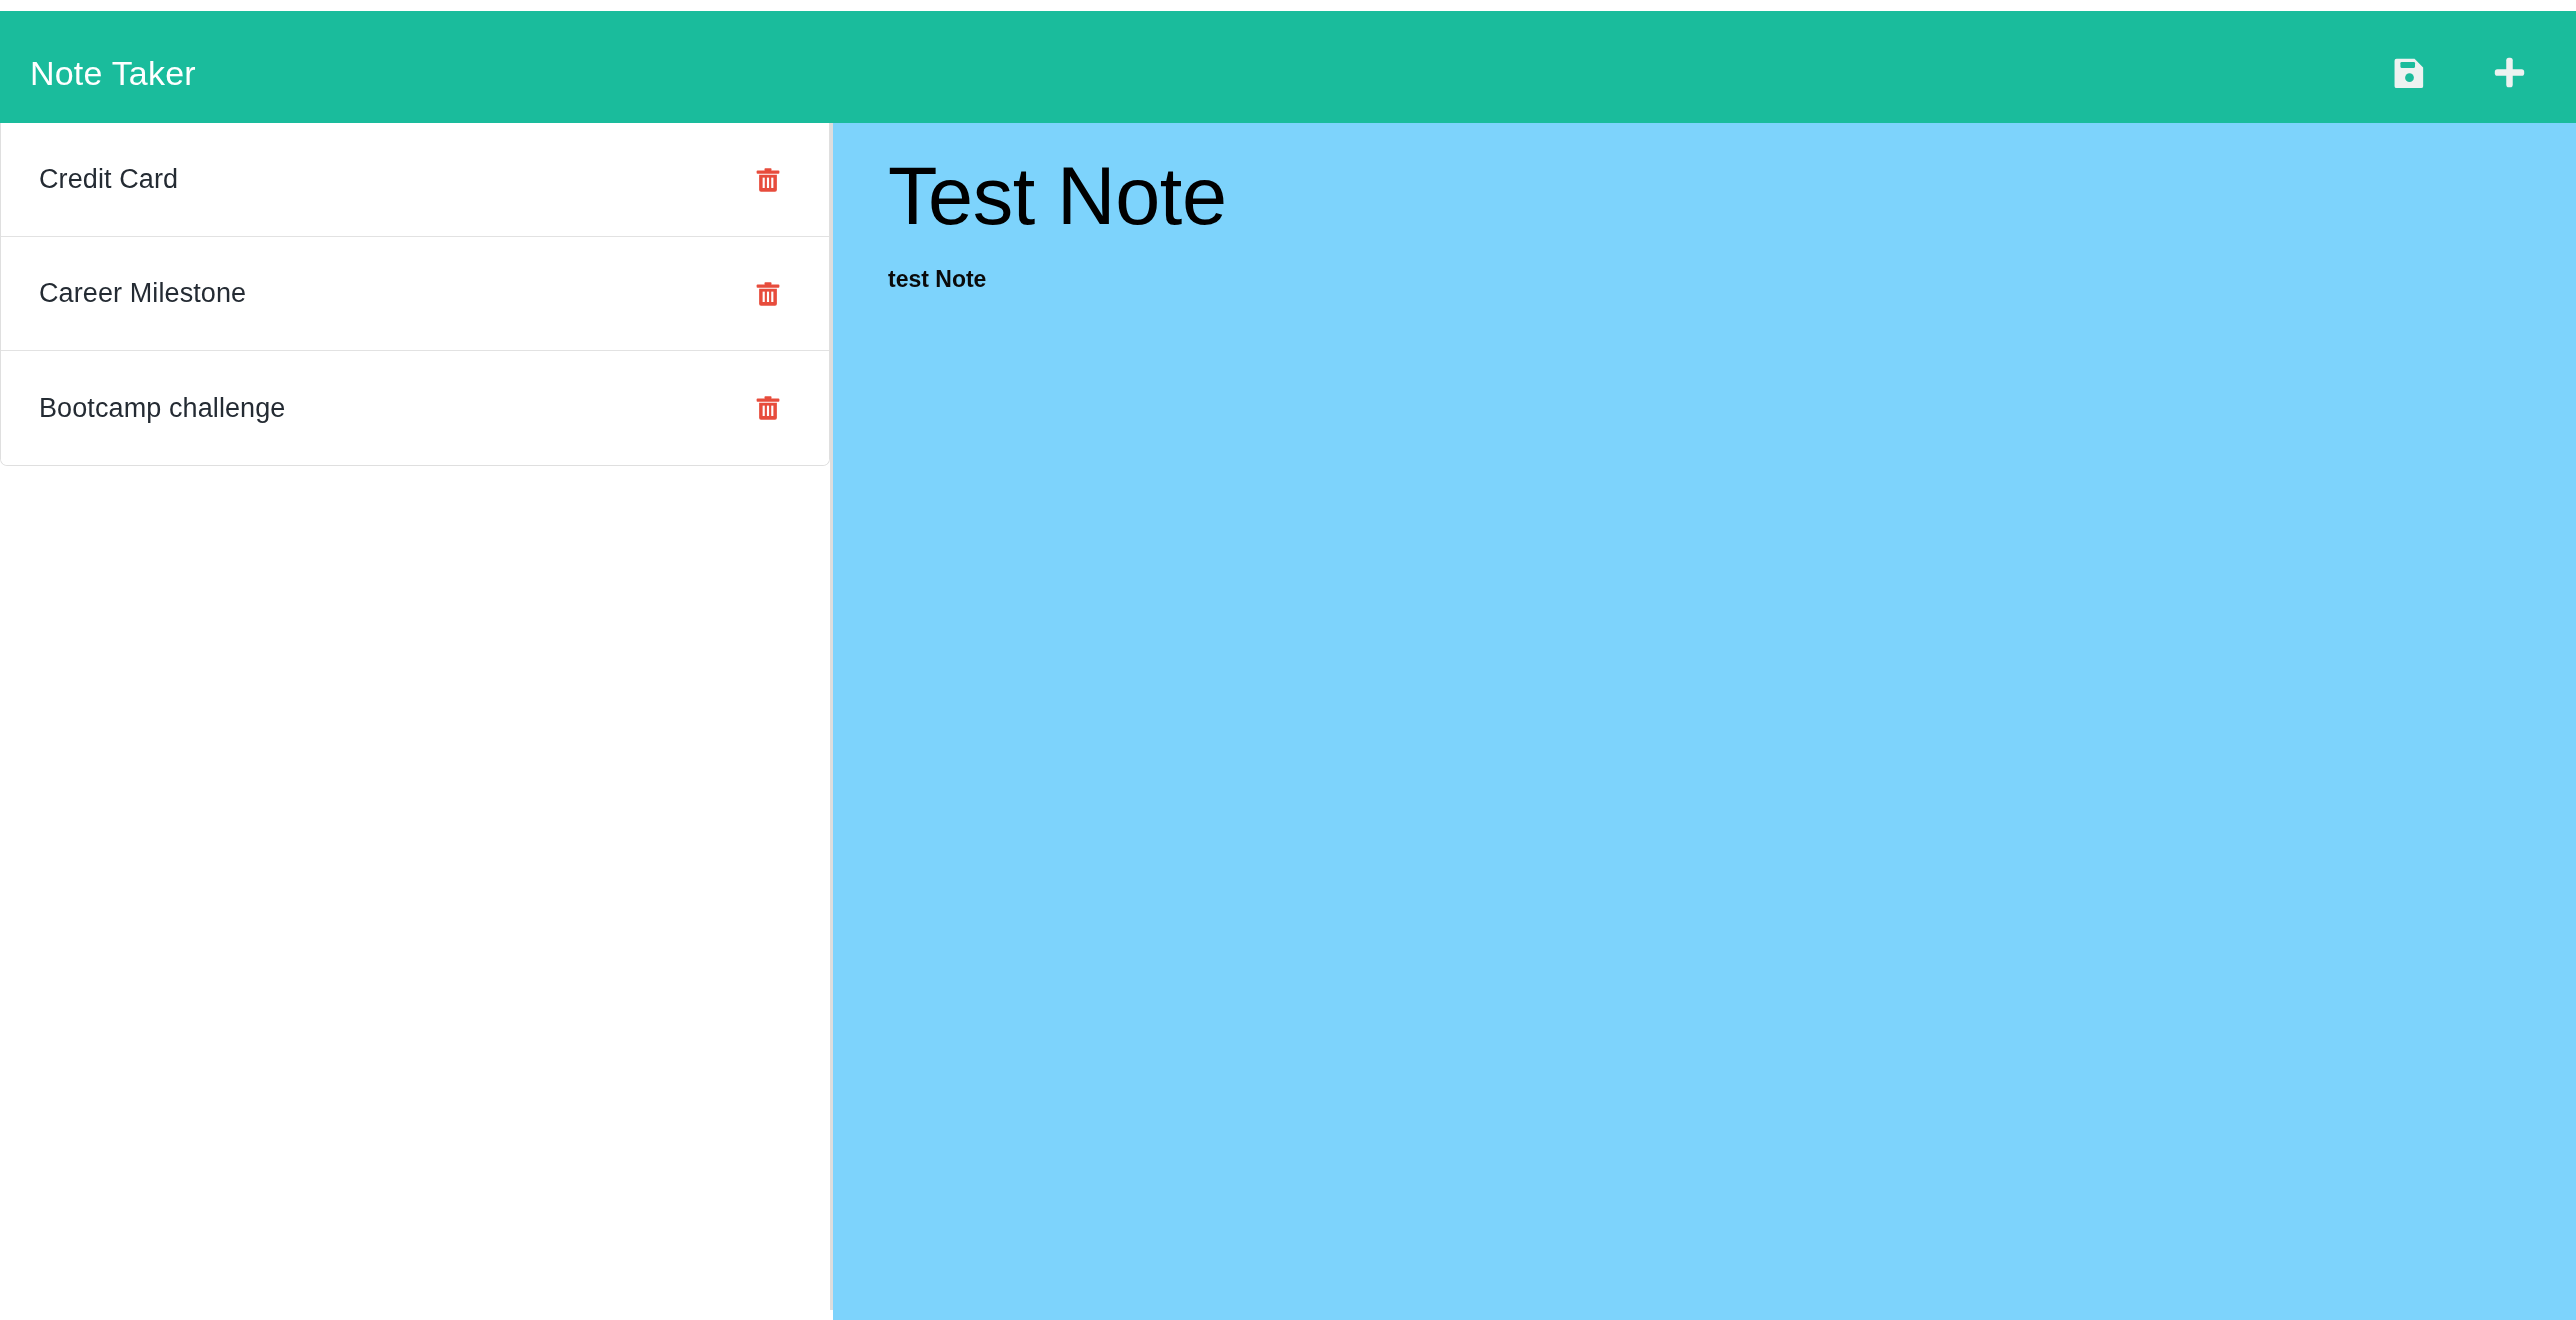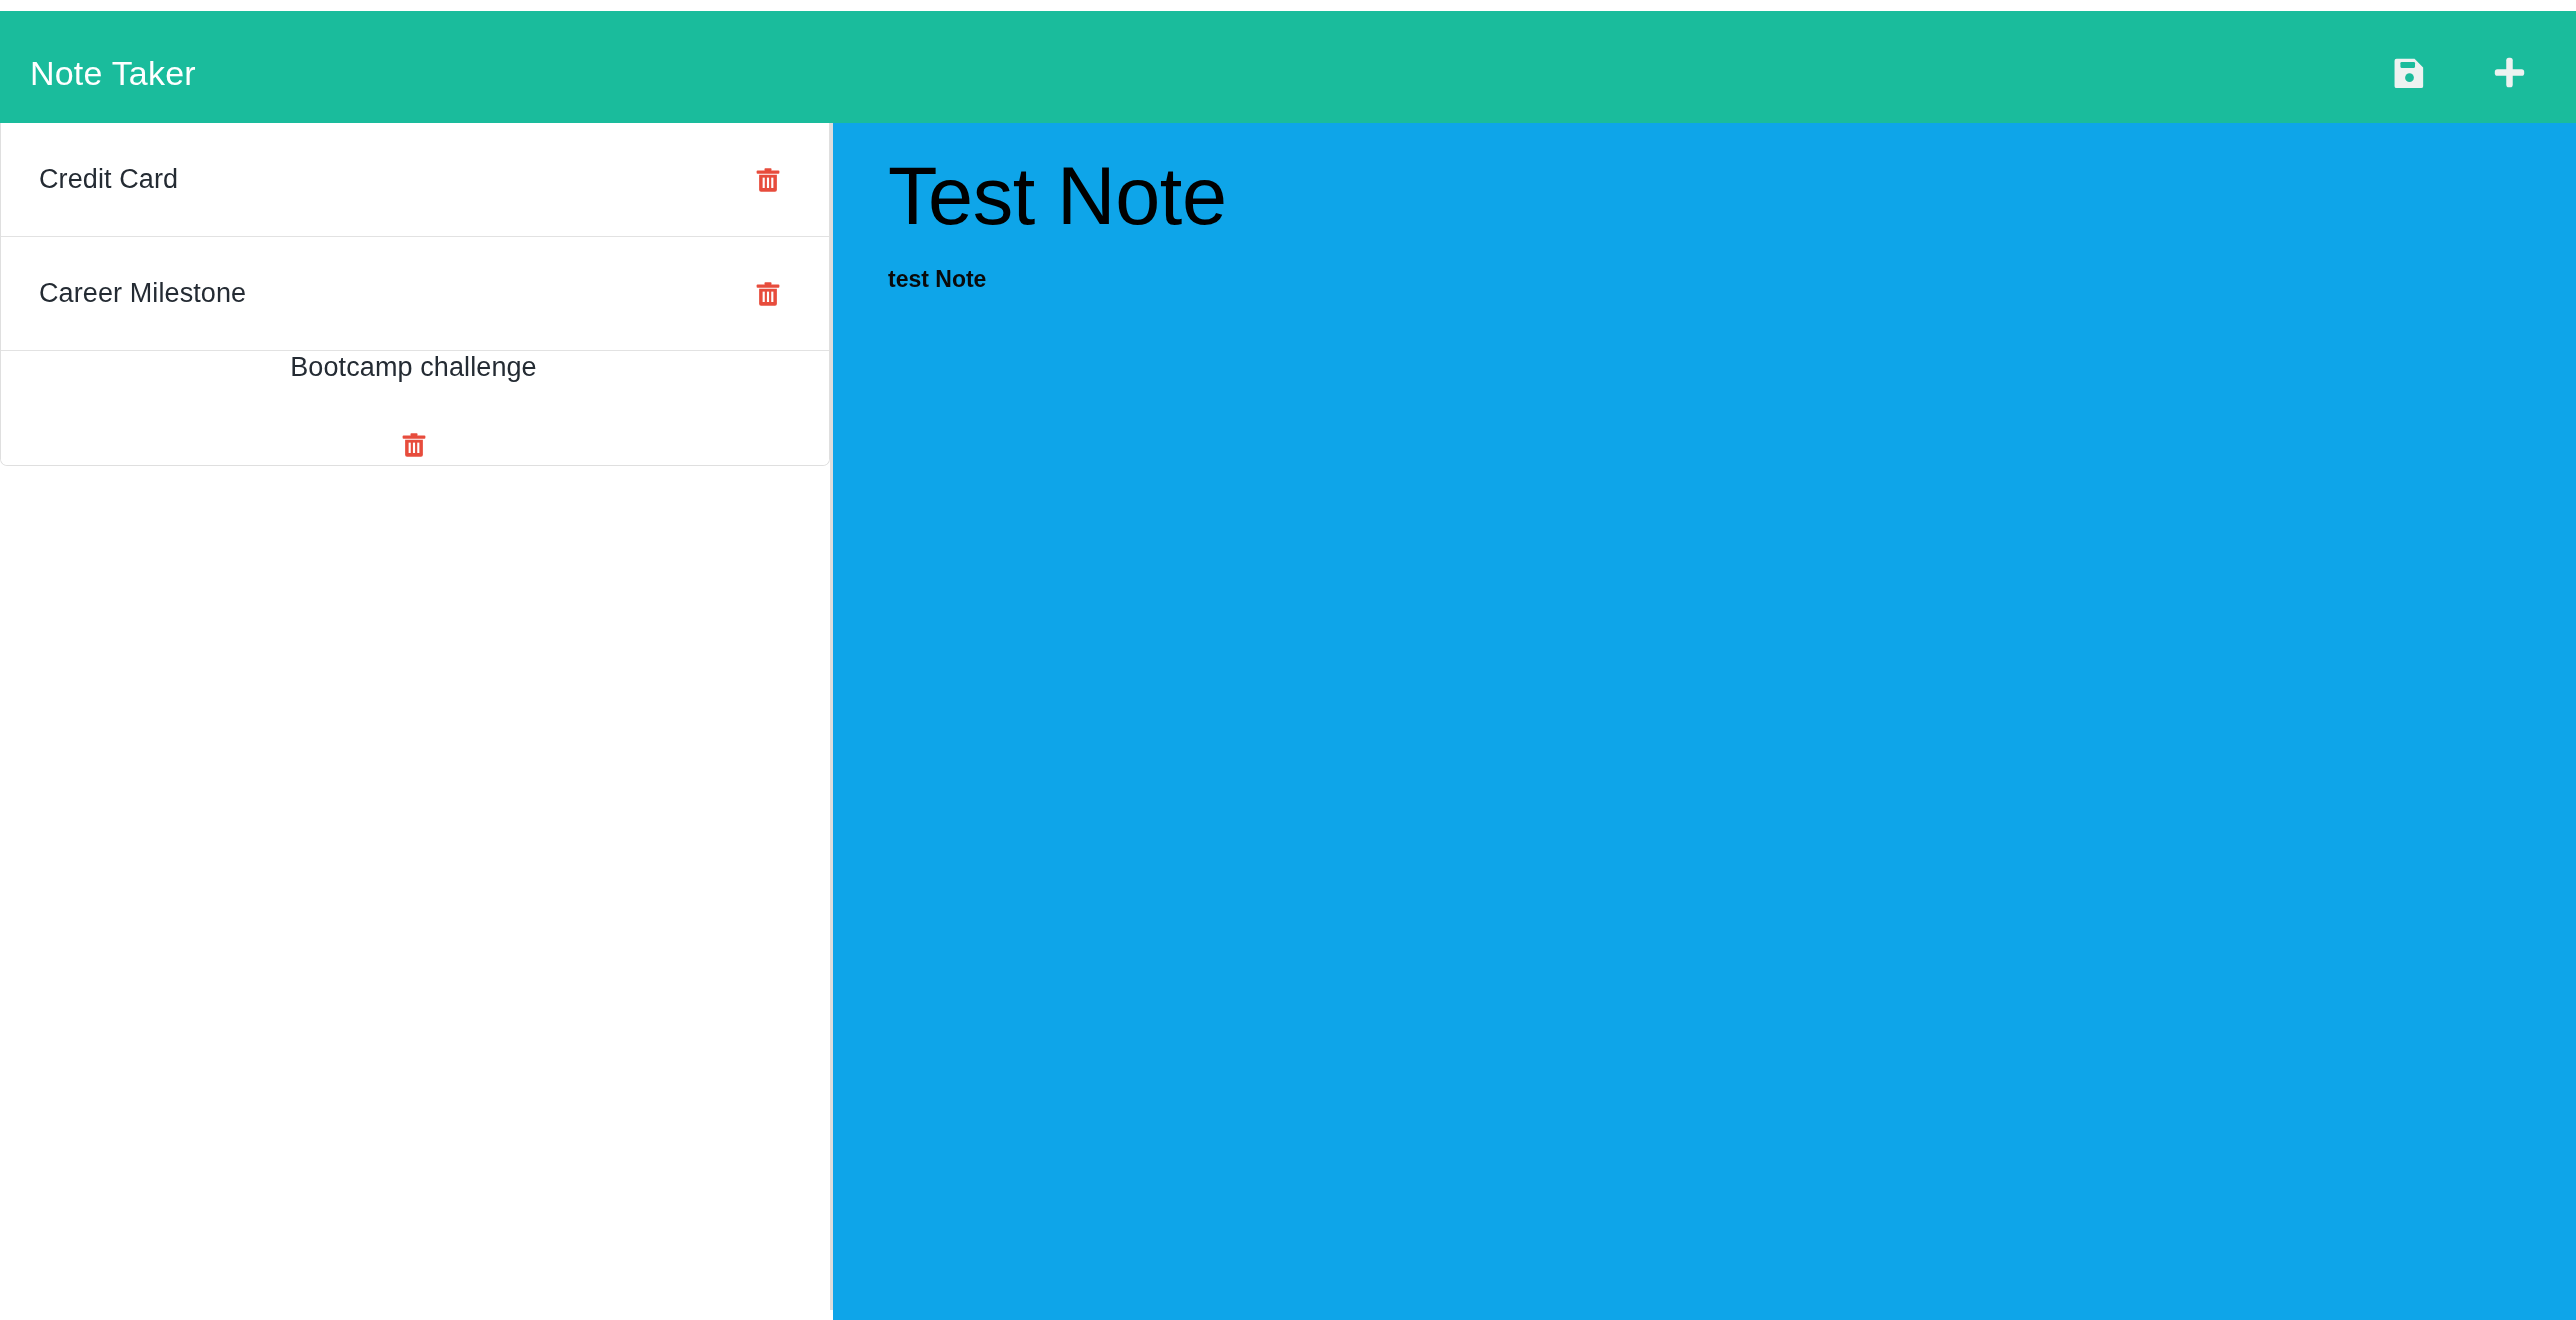--- a/index.html
+++ b/index.html
@@ -90,21 +90,21 @@
     position: relative;
     height: 114px;
     display: flex;
     align-items: center;
     justify-content: space-between;
     padding: 0 41px 0 38px;
     background: #ffffff;
     border-bottom: 0.9px solid #e2e2e2;
     cursor: pointer;
   }
-  .note-item:last-child { border-bottom: none; flex-direction: column; }
+  .note-item:last-child { border-bottom: none; }
   .note-item-title {
     font-size: 27px;
     font-weight: 400;
     color: #242b33;
     letter-spacing: 0.1px;
     line-height: 1.2;
     white-space: nowrap;
     overflow: hidden;
     text-overflow: ellipsis;
   }
@@ -124,21 +124,21 @@
   .delete-btn svg { display: block; }
 
   
   .note-detail {
     position: absolute;
     top: 0;
     left: 833px;
     width: 1743px;
     height: 1197px;
     padding: 30px 54px 0 55px;
-    background: #0ea5e9;
+    background: #7dd3fc;
   }
   .note-detail-title {
     font-size: 81px;
     font-weight: 400;
     color: #000000;
     line-height: 1.08;
     margin: 0;
     letter-spacing: -0.4px;
     white-space: pre-wrap;
     outline: none;

